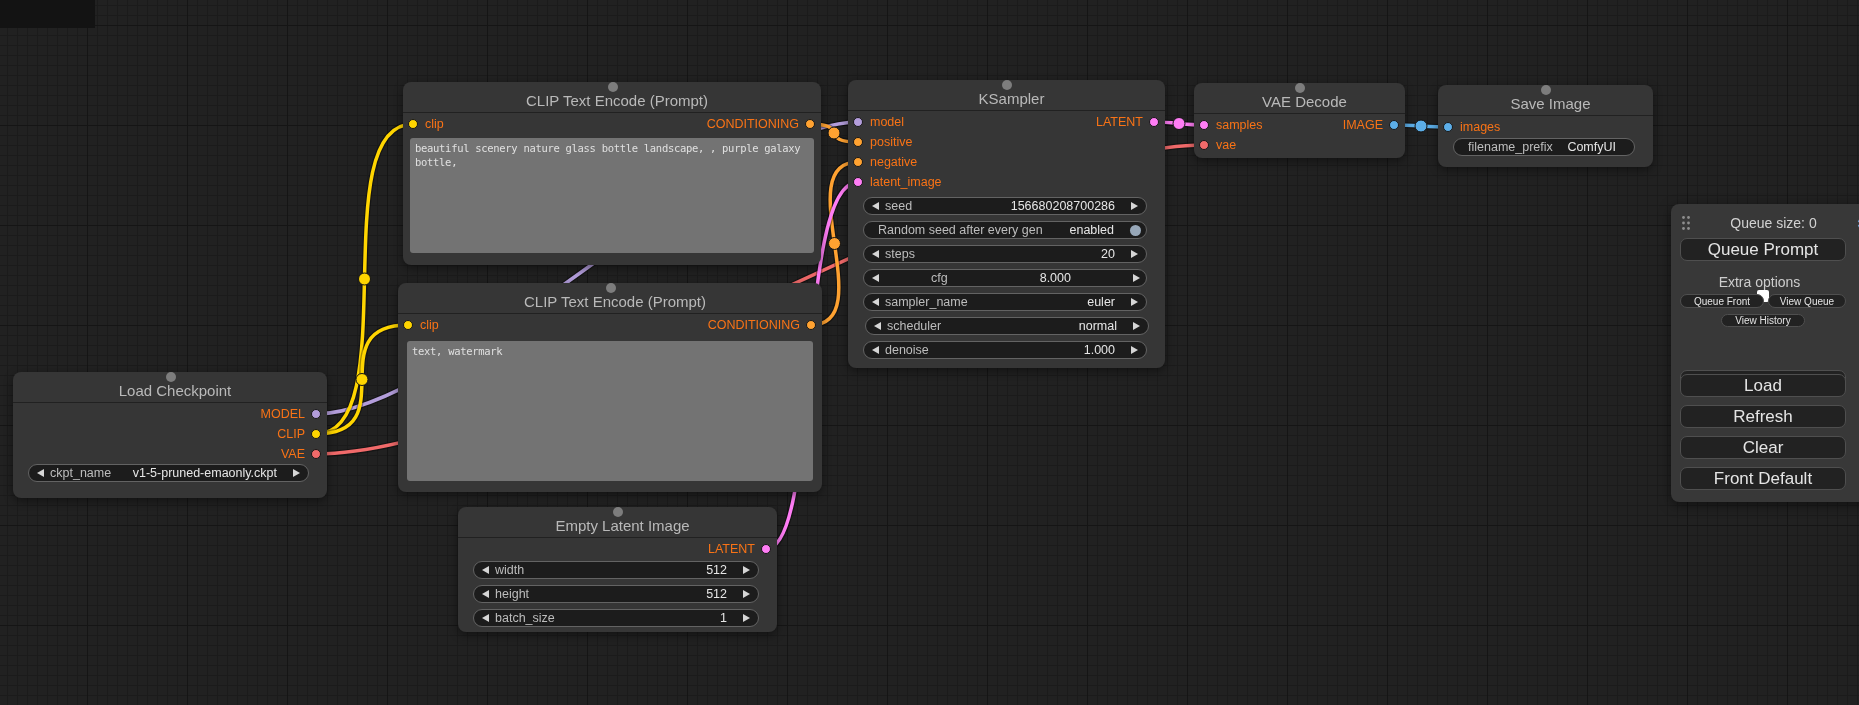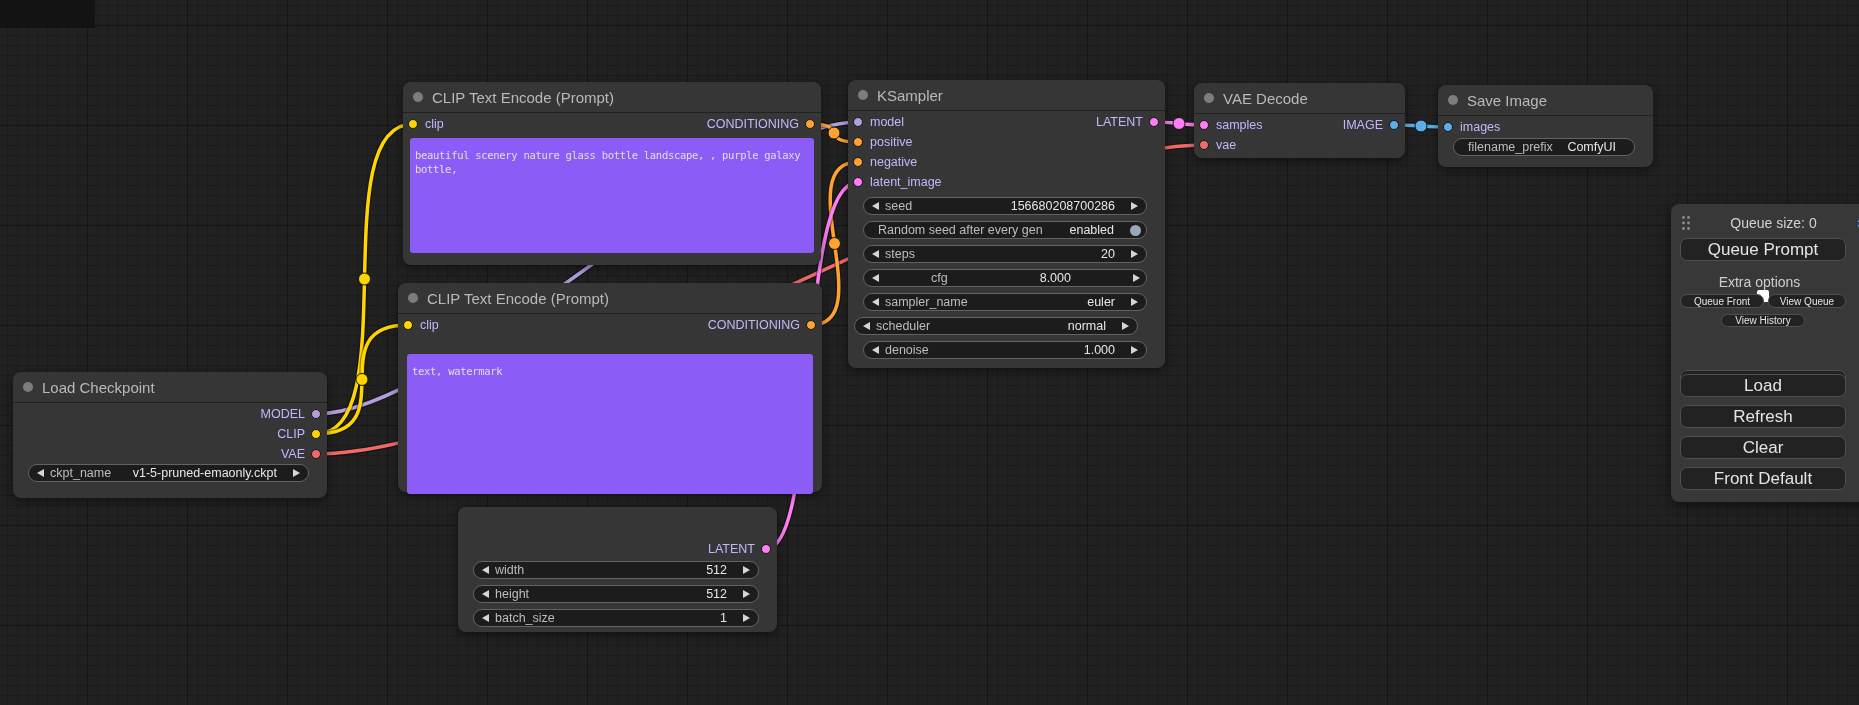--- a/index.html
+++ b/index.html
@@ -11,39 +11,39 @@
       linear-gradient(90deg,#151515 1px,transparent 1px),
       linear-gradient(#1b1b1b 1px,transparent 1px),
       linear-gradient(90deg,#1b1b1b 1px,transparent 1px);
     background-size:100px 100px,100px 100px,10px 10px,10px 10px;
     background-position:87px 25px,87px 25px,7px 5px,7px 5px;}
   #corner{position:absolute;left:0;top:0;width:95px;height:28px;background:#131313;}
   #links{position:absolute;left:0;top:0;z-index:1;}
   .node{position:absolute;background:#363636;border-radius:8px;z-index:2;
     box-shadow:0 3px 10px rgba(0,0,0,.45);color:#cfcfcf;}
   .node-header{height:30px;display:flex;align-items:center;padding-left:10px;
-    border-bottom:1px solid rgba(0,0,0,.38);}
+    border-bottom:1px solid rgba(0,0,0,.38);flex-direction:column;}
   .title-dot{width:10px;height:10px;border-radius:50%;background:#7d7d7d;margin-right:9px;flex:none;}
   .node-title{font-size:15px;color:#b9b9b9;white-space:nowrap;}
   .port-dot{position:absolute;width:10px;height:10px;border-radius:50%;border:1px solid #181818;box-sizing:border-box;}
-  .port-label{position:absolute;font-size:12.5px;color:#c4b5fd;line-height:16px;white-space:nowrap;}
+  .port-label{position:absolute;font-size:12.5px;color:#f97316;line-height:16px;white-space:nowrap;}
   .widget{position:absolute;height:18px;background:#1c1c1c;border:1px solid #636363;
     border-radius:10px;box-sizing:border-box;display:flex;align-items:center;
     font-size:12.5px;color:#c6c6c6;overflow:hidden;}
   .widget .w-label{margin-left:6px;color:#bdbdbd;white-space:nowrap;}
   .widget .w-spacer{flex:1;}
   .widget .w-value{color:#e6e6e6;white-space:nowrap;margin-right:16px;}
   .arrow-l{width:0;height:0;border-top:4px solid transparent;border-bottom:4px solid transparent;
     border-right:7px solid #d6d6d6;margin-left:8px;flex:none;}
   .arrow-r{width:0;height:0;border-top:4px solid transparent;border-bottom:4px solid transparent;
     border-left:7px solid #d6d6d6;margin-right:8px;flex:none;}
   .toggle-circle{width:11px;height:11px;border-radius:50%;background:#97a7b8;margin-right:5px;flex:none;}
-  .node-textarea{position:absolute;background:#8b5cf6;border-radius:3px;
+  .node-textarea{position:absolute;background:#737373;border-radius:3px;
     font-family:"DejaVu Sans Mono",monospace;font-size:10.5px;letter-spacing:-0.3px;
-    color:#e0e0e0;line-height:14px;padding:10px 5px;box-sizing:border-box;
+    color:#e0e0e0;line-height:14px;padding:3px 5px;box-sizing:border-box;
     white-space:pre-wrap;word-break:break-word;}
   
   #queue-panel{position:absolute;left:1671px;top:204px;width:212px;height:298px;z-index:3;
     background:#383838;border-radius:8px;box-shadow:0 3px 12px rgba(0,0,0,.5);}
   .qp-header{display:flex;align-items:center;height:22px;margin:8px 10px 0 10px;}
   .qp-size{flex:1;text-align:center;font-size:14px;color:#d2d2d2;}
   .qp-btn{display:flex;align-items:center;justify-content:center;
     background:#222222;border:1.5px solid #4f4f4f;border-radius:7px;color:#e4e4e4;
     box-sizing:border-box;cursor:pointer;}
   .qp-big{position:absolute;left:9px;width:166px;height:23px;font-size:17px;}
@@ -116,23 +116,27 @@
       </div>
       <div class="node" style="left: 398px; top: 283px; width: 424px; height: 209px;">
         <div class="node-header">
           <div class="title-dot"></div>
           <div class="node-title">CLIP Text Encode (Prompt)</div>
         </div>
         <div class="port-dot" style="left: 5px; top: 37px; background: rgb(255, 213, 0);"></div>
         <div class="port-label" style="left: 22px; top: 34px;">clip</div>
         <div class="port-dot" style="left: 408px; top: 37px; background: rgb(255, 162, 49);"></div>
         <div class="port-label" style="right: 22px; top: 34px;">CONDITIONING</div>
-        <div class="node-textarea" style="left: 9px; top: 71px; width: 406px; height: 140px;">text, watermark</div>
+        <div class="node-textarea" style="left: 9px; top: 58px; width: 406px; height: 140px;">text, watermark</div>
       </div>
       <div class="node" style="left: 458px; top: 507px; width: 319px; height: 125px;">
+        <div class="node-header">
+          <div class="title-dot"></div>
+          <div class="node-title">Empty Latent Image</div>
+        </div>
         <div class="port-dot" style="left: 303px; top: 37px; background: rgb(255, 125, 245);"></div>
         <div class="port-label" style="right: 22px; top: 34px;">LATENT</div>
         <div class="widget" style="left: 15px; top: 54px; width: 286px;">
           <div class="arrow-l"></div>
           <div class="w-label">width</div>
           <div class="w-spacer"></div>
           <div class="w-value">512</div>
           <div class="arrow-r"></div>
         </div>
         <div class="widget" style="left: 15px; top: 78px; width: 286px;">
@@ -192,21 +196,21 @@
           <div class="w-value">8.000</div>
           <div class="arrow-r"></div>
         </div>
         <div class="widget" style="left: 15px; top: 213px; width: 284px;">
           <div class="arrow-l"></div>
           <div class="w-label">sampler_name</div>
           <div class="w-spacer"></div>
           <div class="w-value">euler</div>
           <div class="arrow-r"></div>
         </div>
-        <div class="widget" style="left: 6px; top: 237px; width: 284px;">
+        <div class="widget" style="left: 17px; top: 237px; width: 284px;">
           <div class="arrow-l"></div>
           <div class="w-label">scheduler</div>
           <div class="w-spacer"></div>
           <div class="w-value">normal</div>
           <div class="arrow-r"></div>
         </div>
         <div class="widget" style="left: 15px; top: 261px; width: 284px;">
           <div class="arrow-l"></div>
           <div class="w-label">denoise</div>
           <div class="w-spacer"></div>

